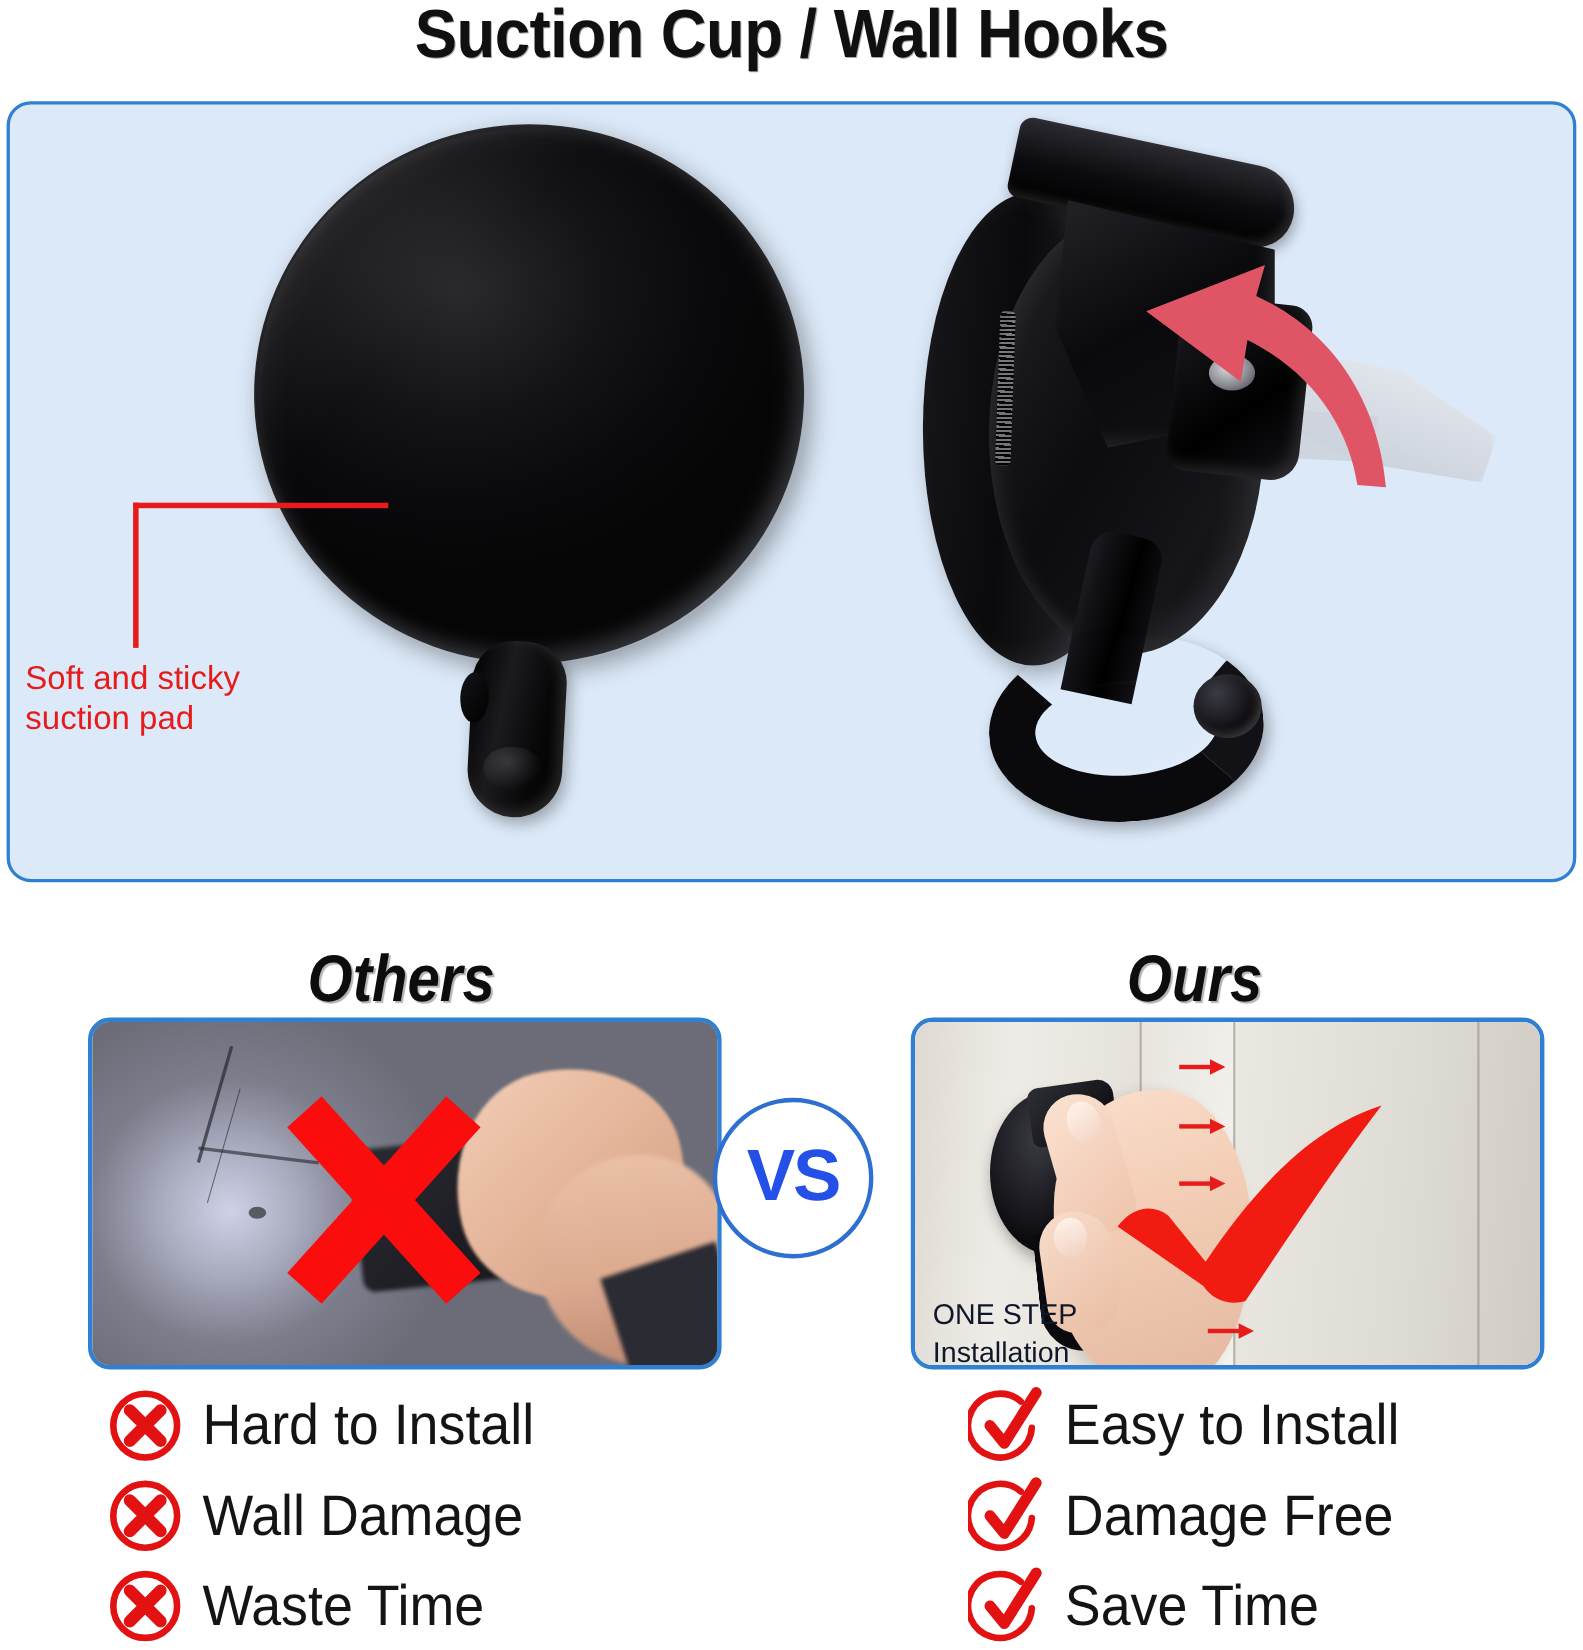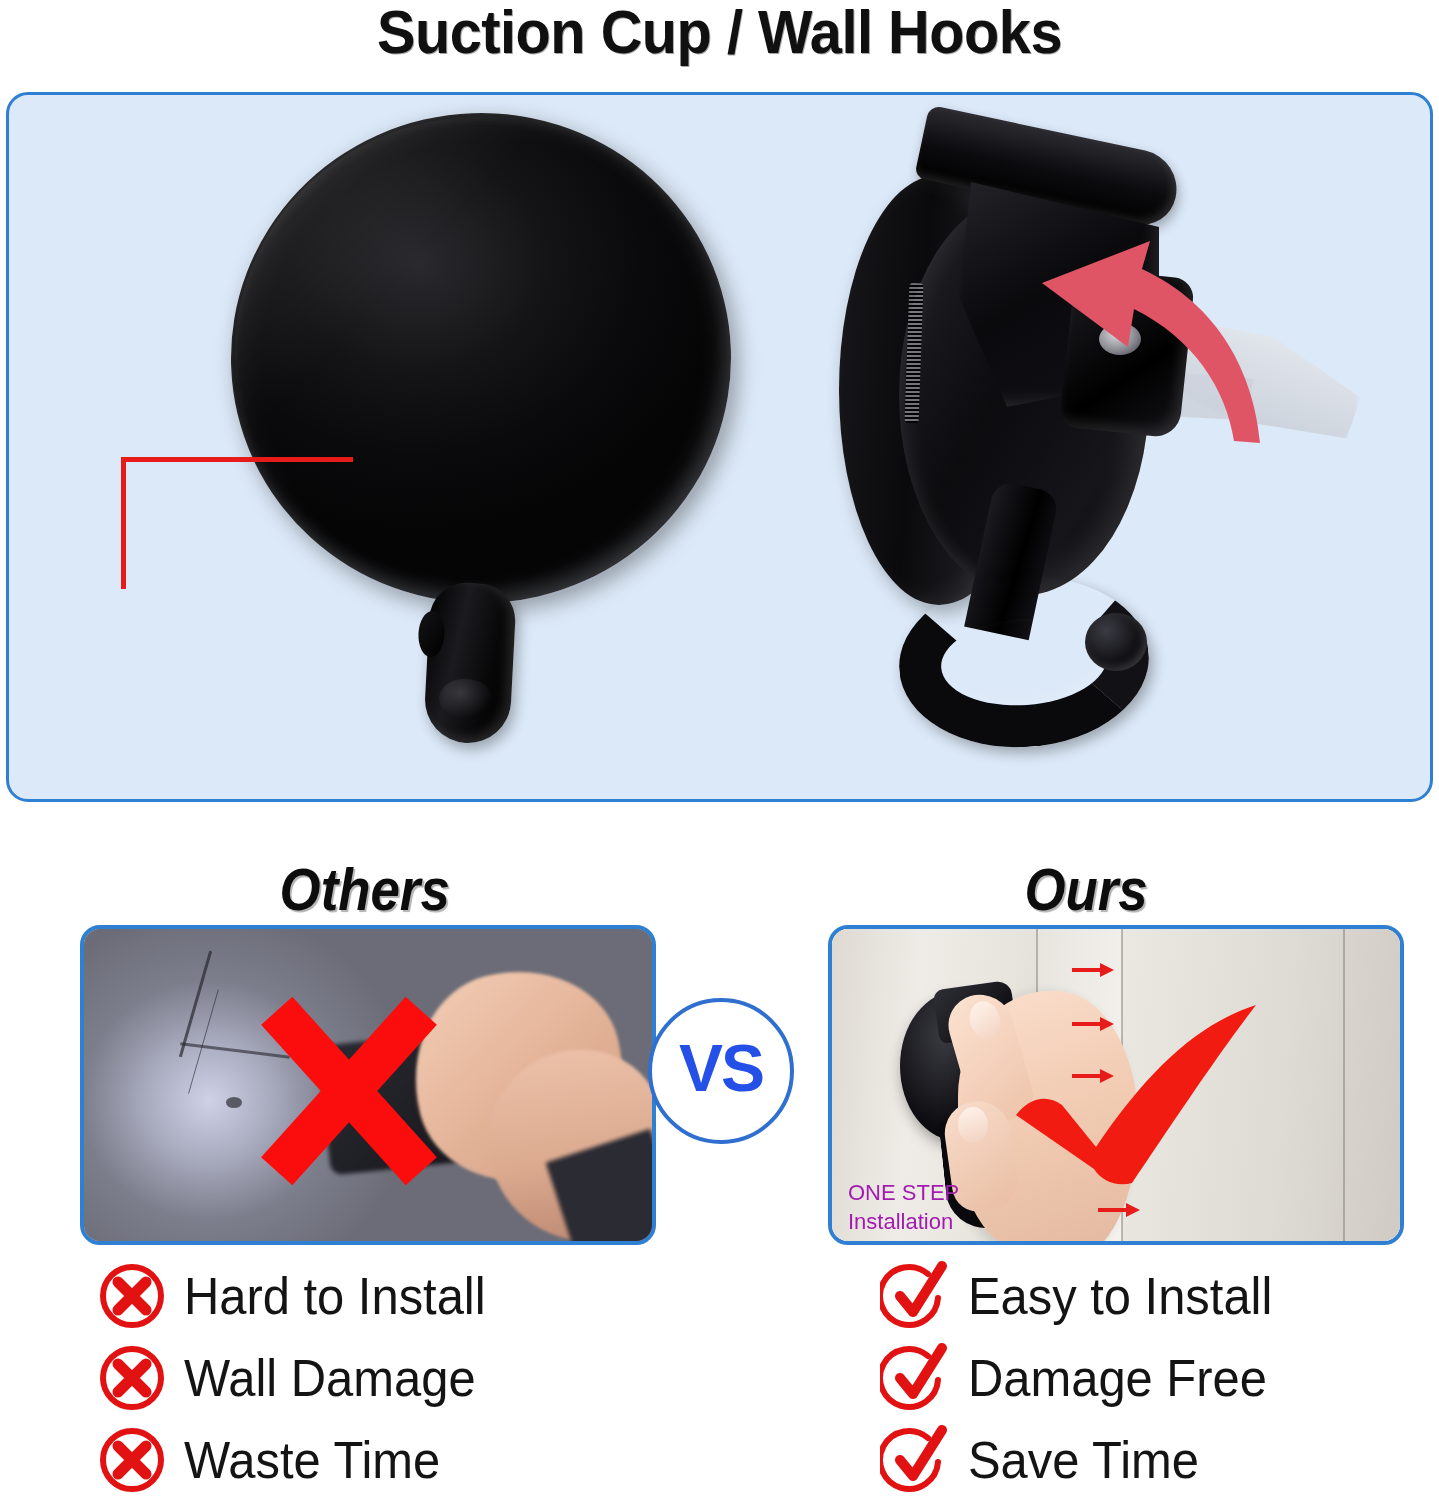--- a/index.html
+++ b/index.html
@@ -337,21 +337,21 @@
     border-top: 7px solid transparent;
     border-bottom: 7px solid transparent;
   }
   .ours-note {
     position:absolute; left: 340px; top: 160px; width: 190px;
     color:#e83232; font-size: 24px; line-height:1.2;
     font-family:"Liberation Sans", sans-serif;
   }
   .ours-step {
     position:absolute; left: 16px; top: 250px; width: 160px;
-    color:#a21caf; font-size: 22px; line-height:1.3;
+    color:#0f172a; font-size: 26px; line-height:1.3;
     font-family:"Liberation Sans", sans-serif;
   }
 
   
   .vs {
     position:absolute; left: 648px; top: 998px;
     width: 146px; height: 146px;
     border: 4px solid #2f6fd0;
     border-radius: 50%;
     background: #ffffff;
@@ -388,20 +388,24 @@
     <div class="disc-wrap">
       <div class="disc"></div>
       <div class="disc-stub">
         <div class="disc-stub-nub"></div>
       </div>
     </div>
 
     <div class="leader">
       <div class="leader-h"></div>
       <div class="leader-v"></div>
+    </div>
+    <div class="label-red">
+      <div>Soft and sticky</div>
+      <div>suction pad</div>
     </div>
 
     <div class="side-wrap">
       <div class="ghost-lever"></div>
       <div class="ghost-lever2"></div>
       <div class="cup-body"></div>
       <div class="cup-inner"></div>
       <div class="cup-ridge"></div>
       <div class="lever-arm"></div>
       <div class="lever-face"></div>

